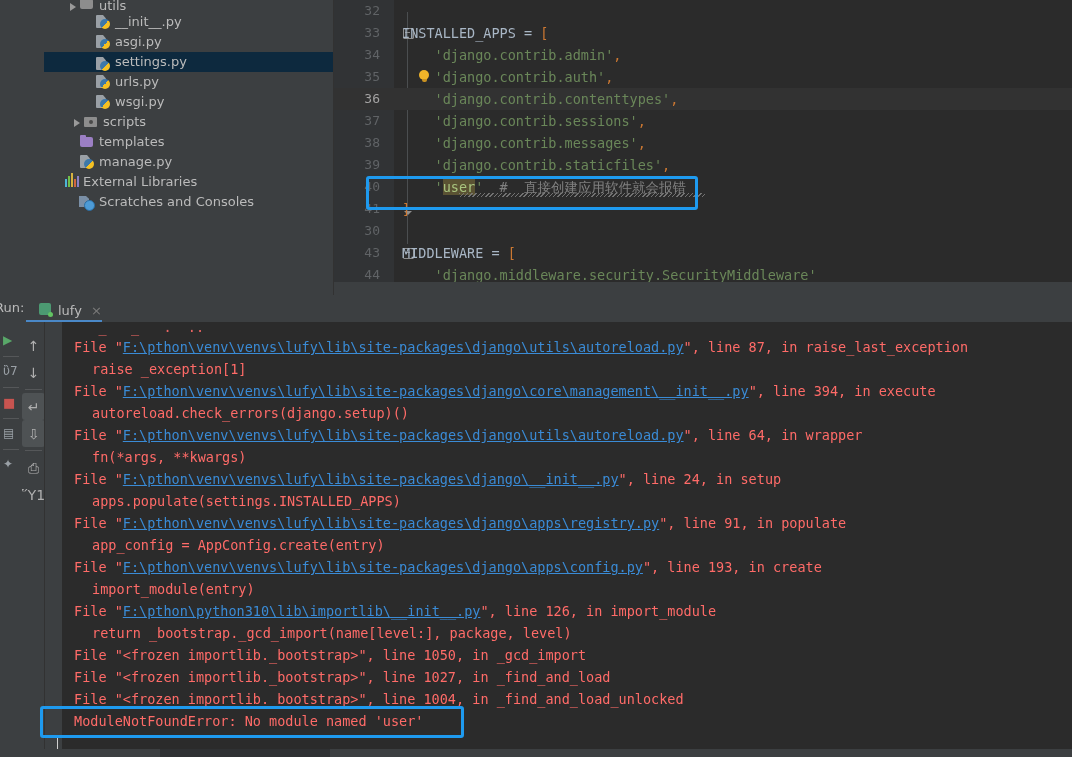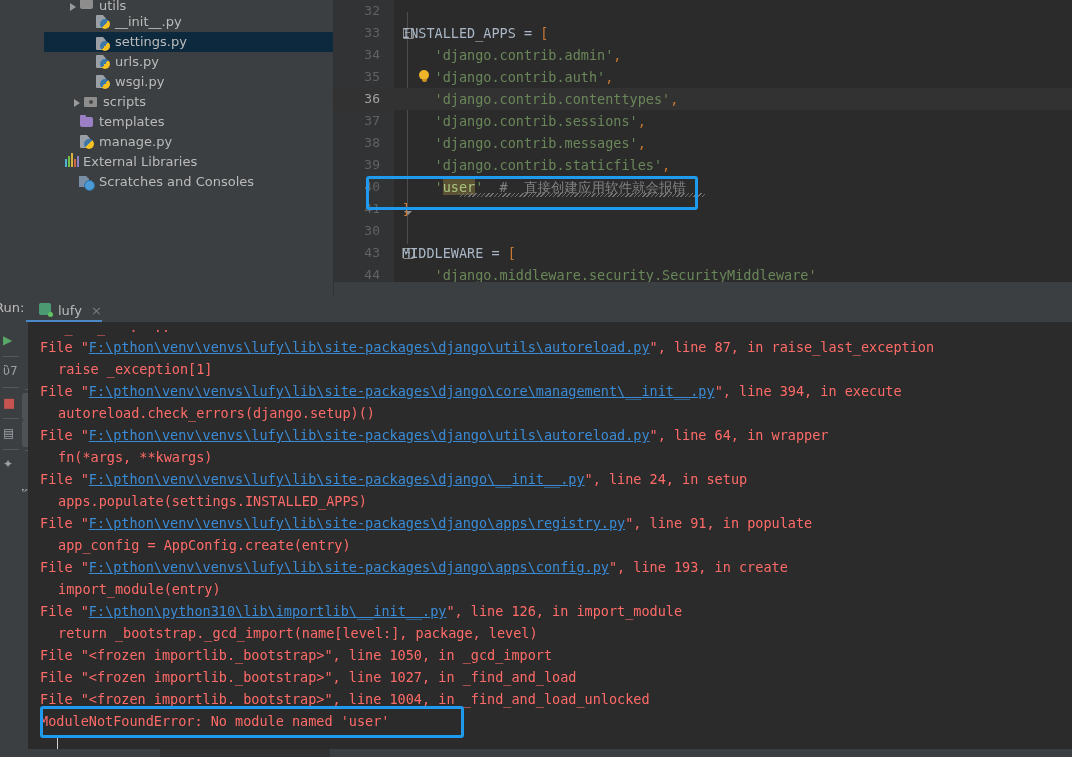--- a/index.html
+++ b/index.html
@@ -201,21 +201,21 @@
   }
   .tb-btn {
     position:relative; width:23px; height:27px; display:flex;
     align-items:center; justify-content:center;
   }
   .tb-btn.active { background:#4e5254; border-radius:3px; }
   .tb-glyph { color:#b0b0b0; font-size:14px; line-height:1; }
   .tb-sep { width:17px; height:1px; background:#555759; margin:3px auto; }
 
   #console {
-    position:absolute; left:28px; top:0; right:0; height:435px;
+    position:absolute; left:62px; top:0; right:0; height:435px;
     background:#2b2b2b; overflow:hidden;
   }
   .cline {
     height:22px; line-height:22px; white-space:pre;
     font-family:"DejaVu Sans Mono","Liberation Mono",monospace;
     font-size:13.5px; color:#ff6b68; padding-left:12px;
   }
   .cline .lnk { color:#3a8bd6; text-decoration:underline; }
   .cline.ind { padding-left:30px; }
   #caret {
@@ -237,20 +237,25 @@
     <div id="tree">
         <div class="trow" style="padding-left: 24px; height: 12px; line-height: 12px; align-items: flex-end;">
           <span class="arrow closed"></span>
           <span class="ticon ico-folder"></span>
           <span class="tlabel">utils</span>
         </div>
         <div class="trow" style="padding-left: 40px;">
           <span class="arrow none"></span>
           <span class="ticon ico-py"></span>
           <span class="tlabel">__init__.py</span>
+        </div>
+        <div class="trow" style="padding-left: 40px;">
+          <span class="arrow none"></span>
+          <span class="ticon ico-py"></span>
+          <span class="tlabel">asgi.py</span>
         </div>
         <div class="trow sel" style="padding-left: 40px;">
           <span class="arrow none"></span>
           <span class="ticon ico-py"></span>
           <span class="tlabel">settings.py</span>
         </div>
         <div class="trow" style="padding-left: 40px;">
           <span class="arrow none"></span>
           <span class="ticon ico-py"></span>
           <span class="tlabel">urls.py</span>

